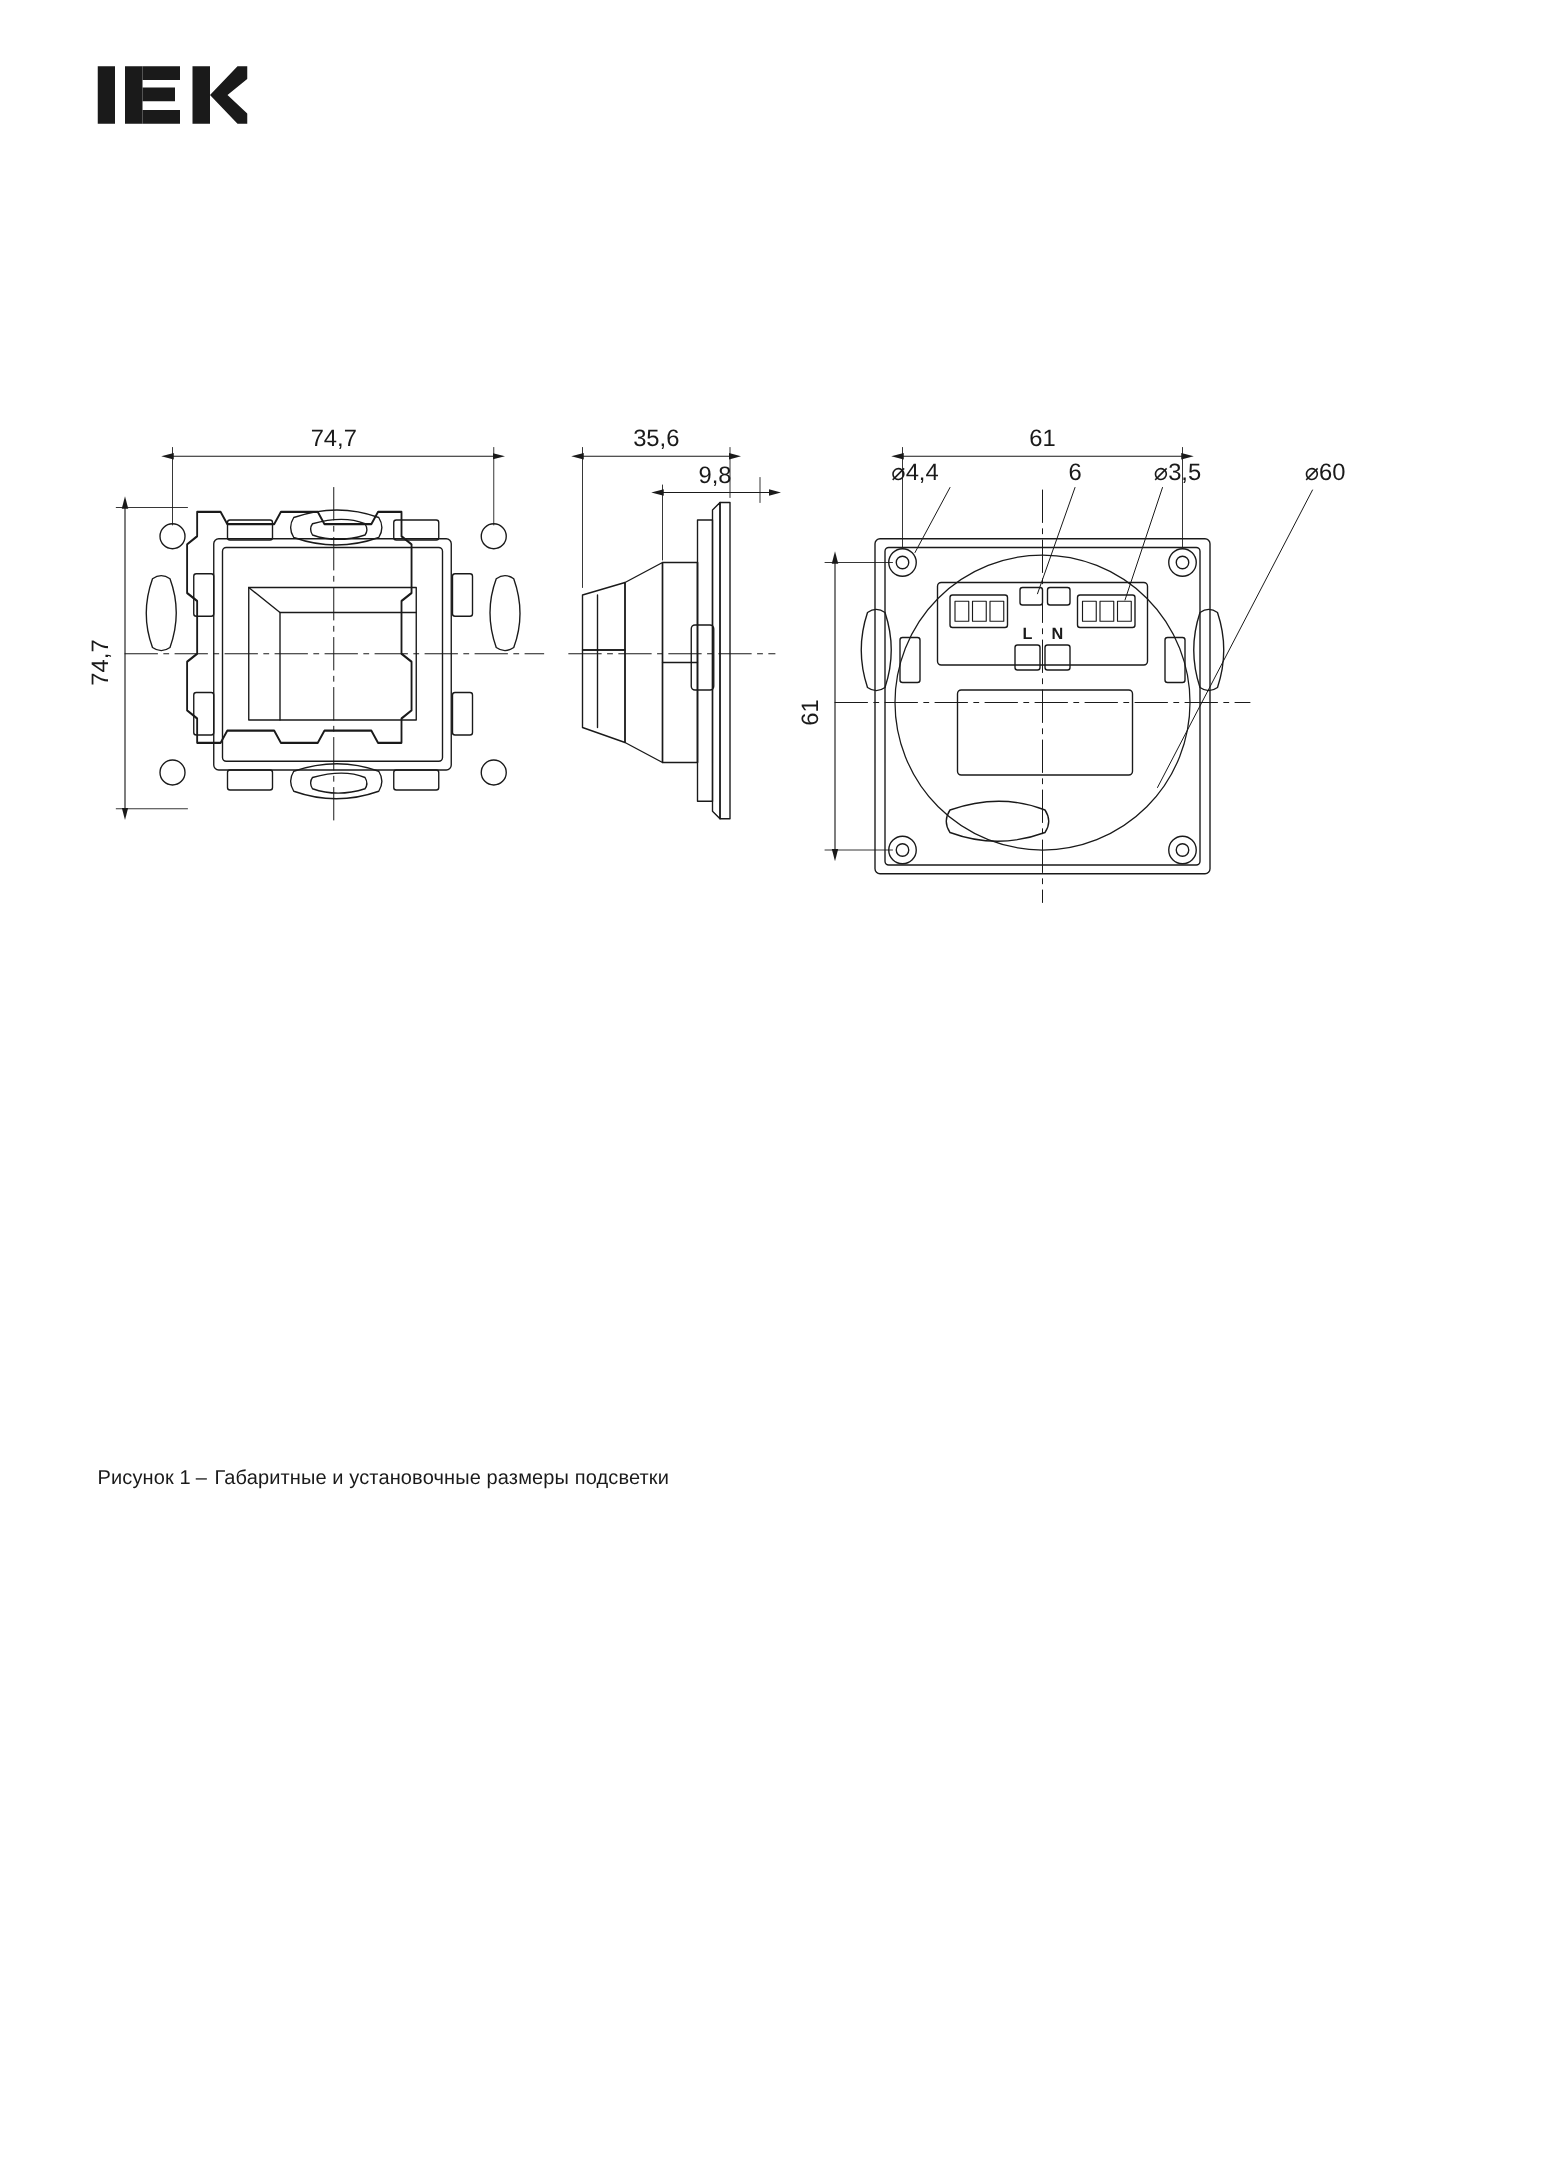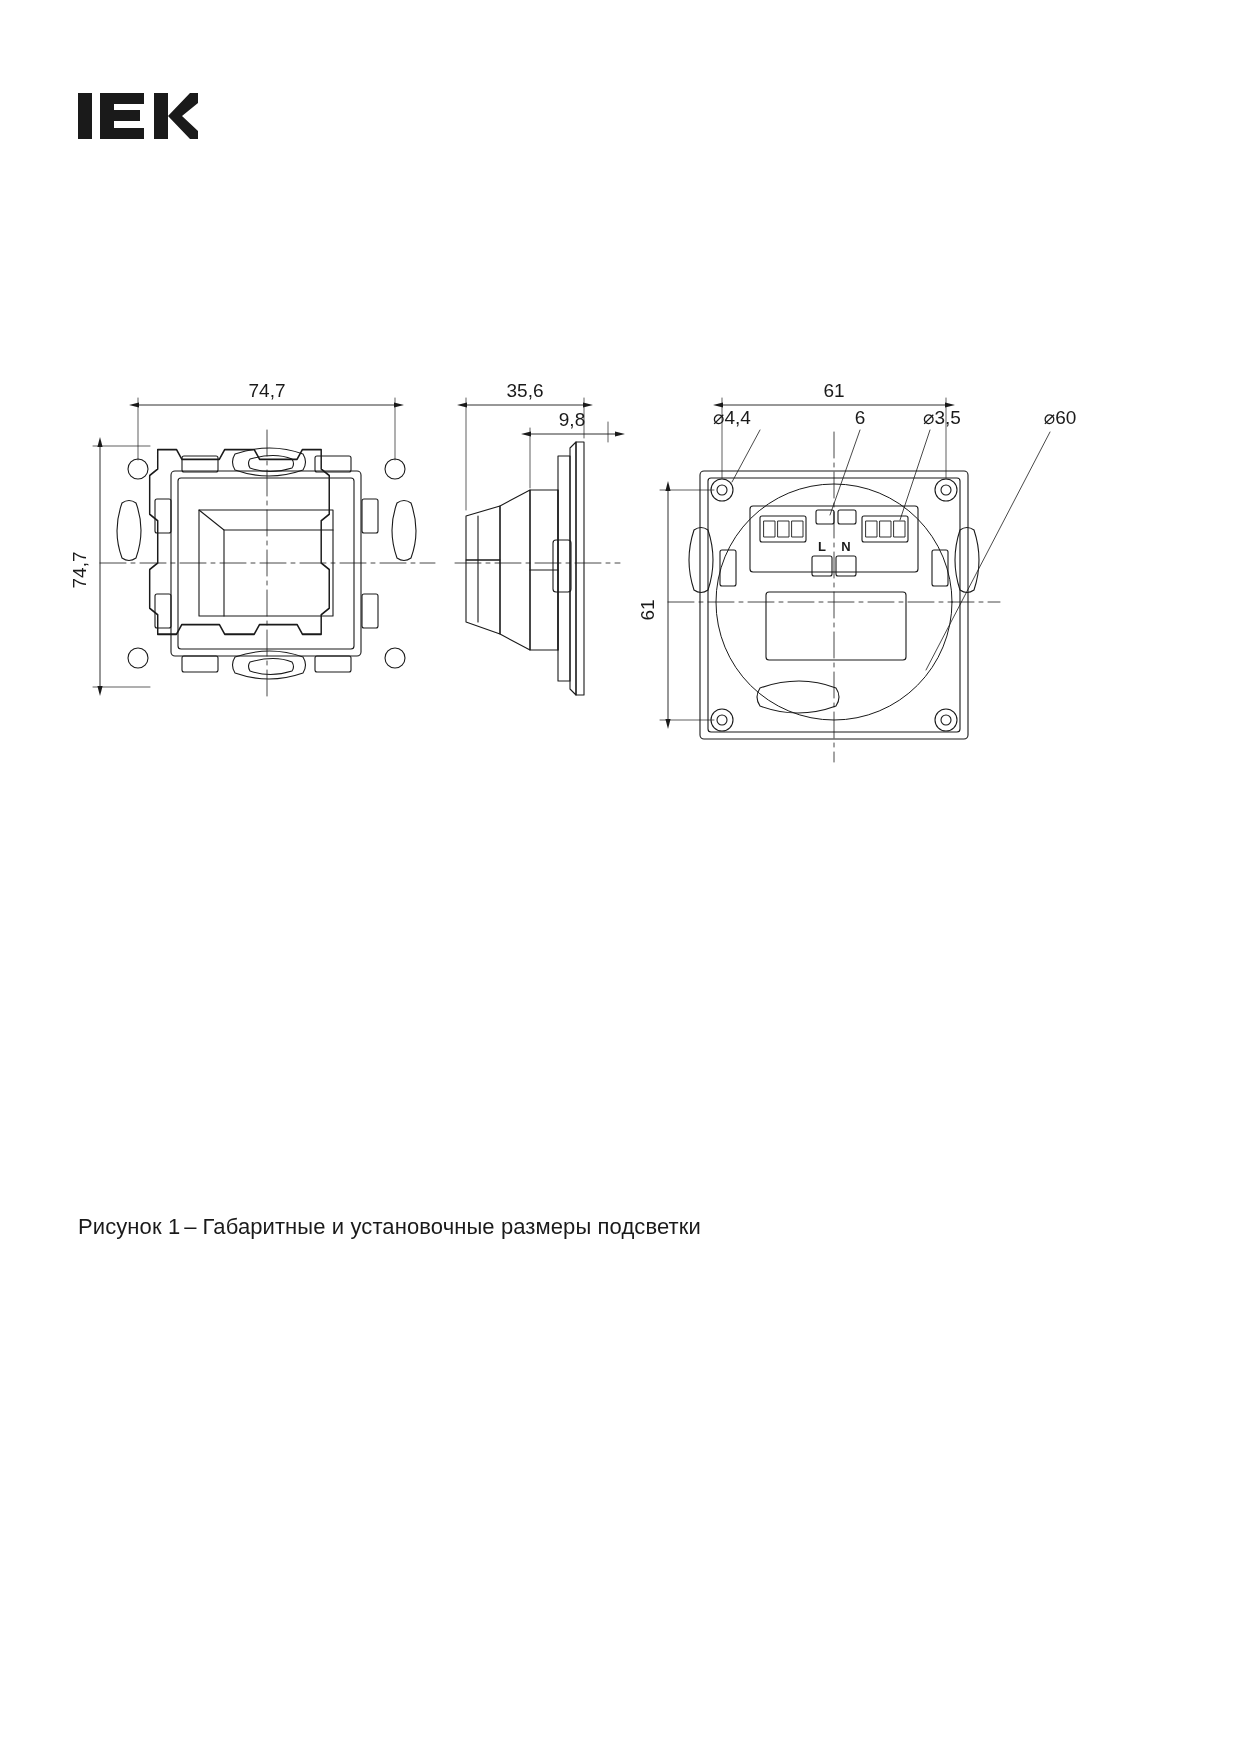--- a/index.html
+++ b/index.html
@@ -11,21 +11,20 @@
     width: 1244px;
     height: 1742px;
     position: relative;
     font-family: "Liberation Sans", sans-serif;
     color: #1a1a1a;
     overflow: hidden;
   }
   .page {
     position: absolute;
     inset: 0;
-    margin-top: 40px;
   }
   
   .logo {
     position: absolute;
     left: 78px;
     top: 47px;
     width: 120px;
     height: 58px;
   }
   .logo svg { display: block; }
@@ -38,21 +37,21 @@
     width: 1060px;
     height: 400px;
   }
   .drawing svg { display: block; }
 
   
   .caption {
     position: absolute;
     left: 78px;
     top: 1174px;
-    font-size: 22px;
+    font-size: 16px;
     letter-spacing: 0.1px;
     white-space: nowrap;
     color: #1a1a1a;
   }
   .caption .cap-num { }
   .caption .cap-dash { padding: 0 6px 0 4px; }
   .caption .cap-text { }
 </style>
 </head>
 <body>

